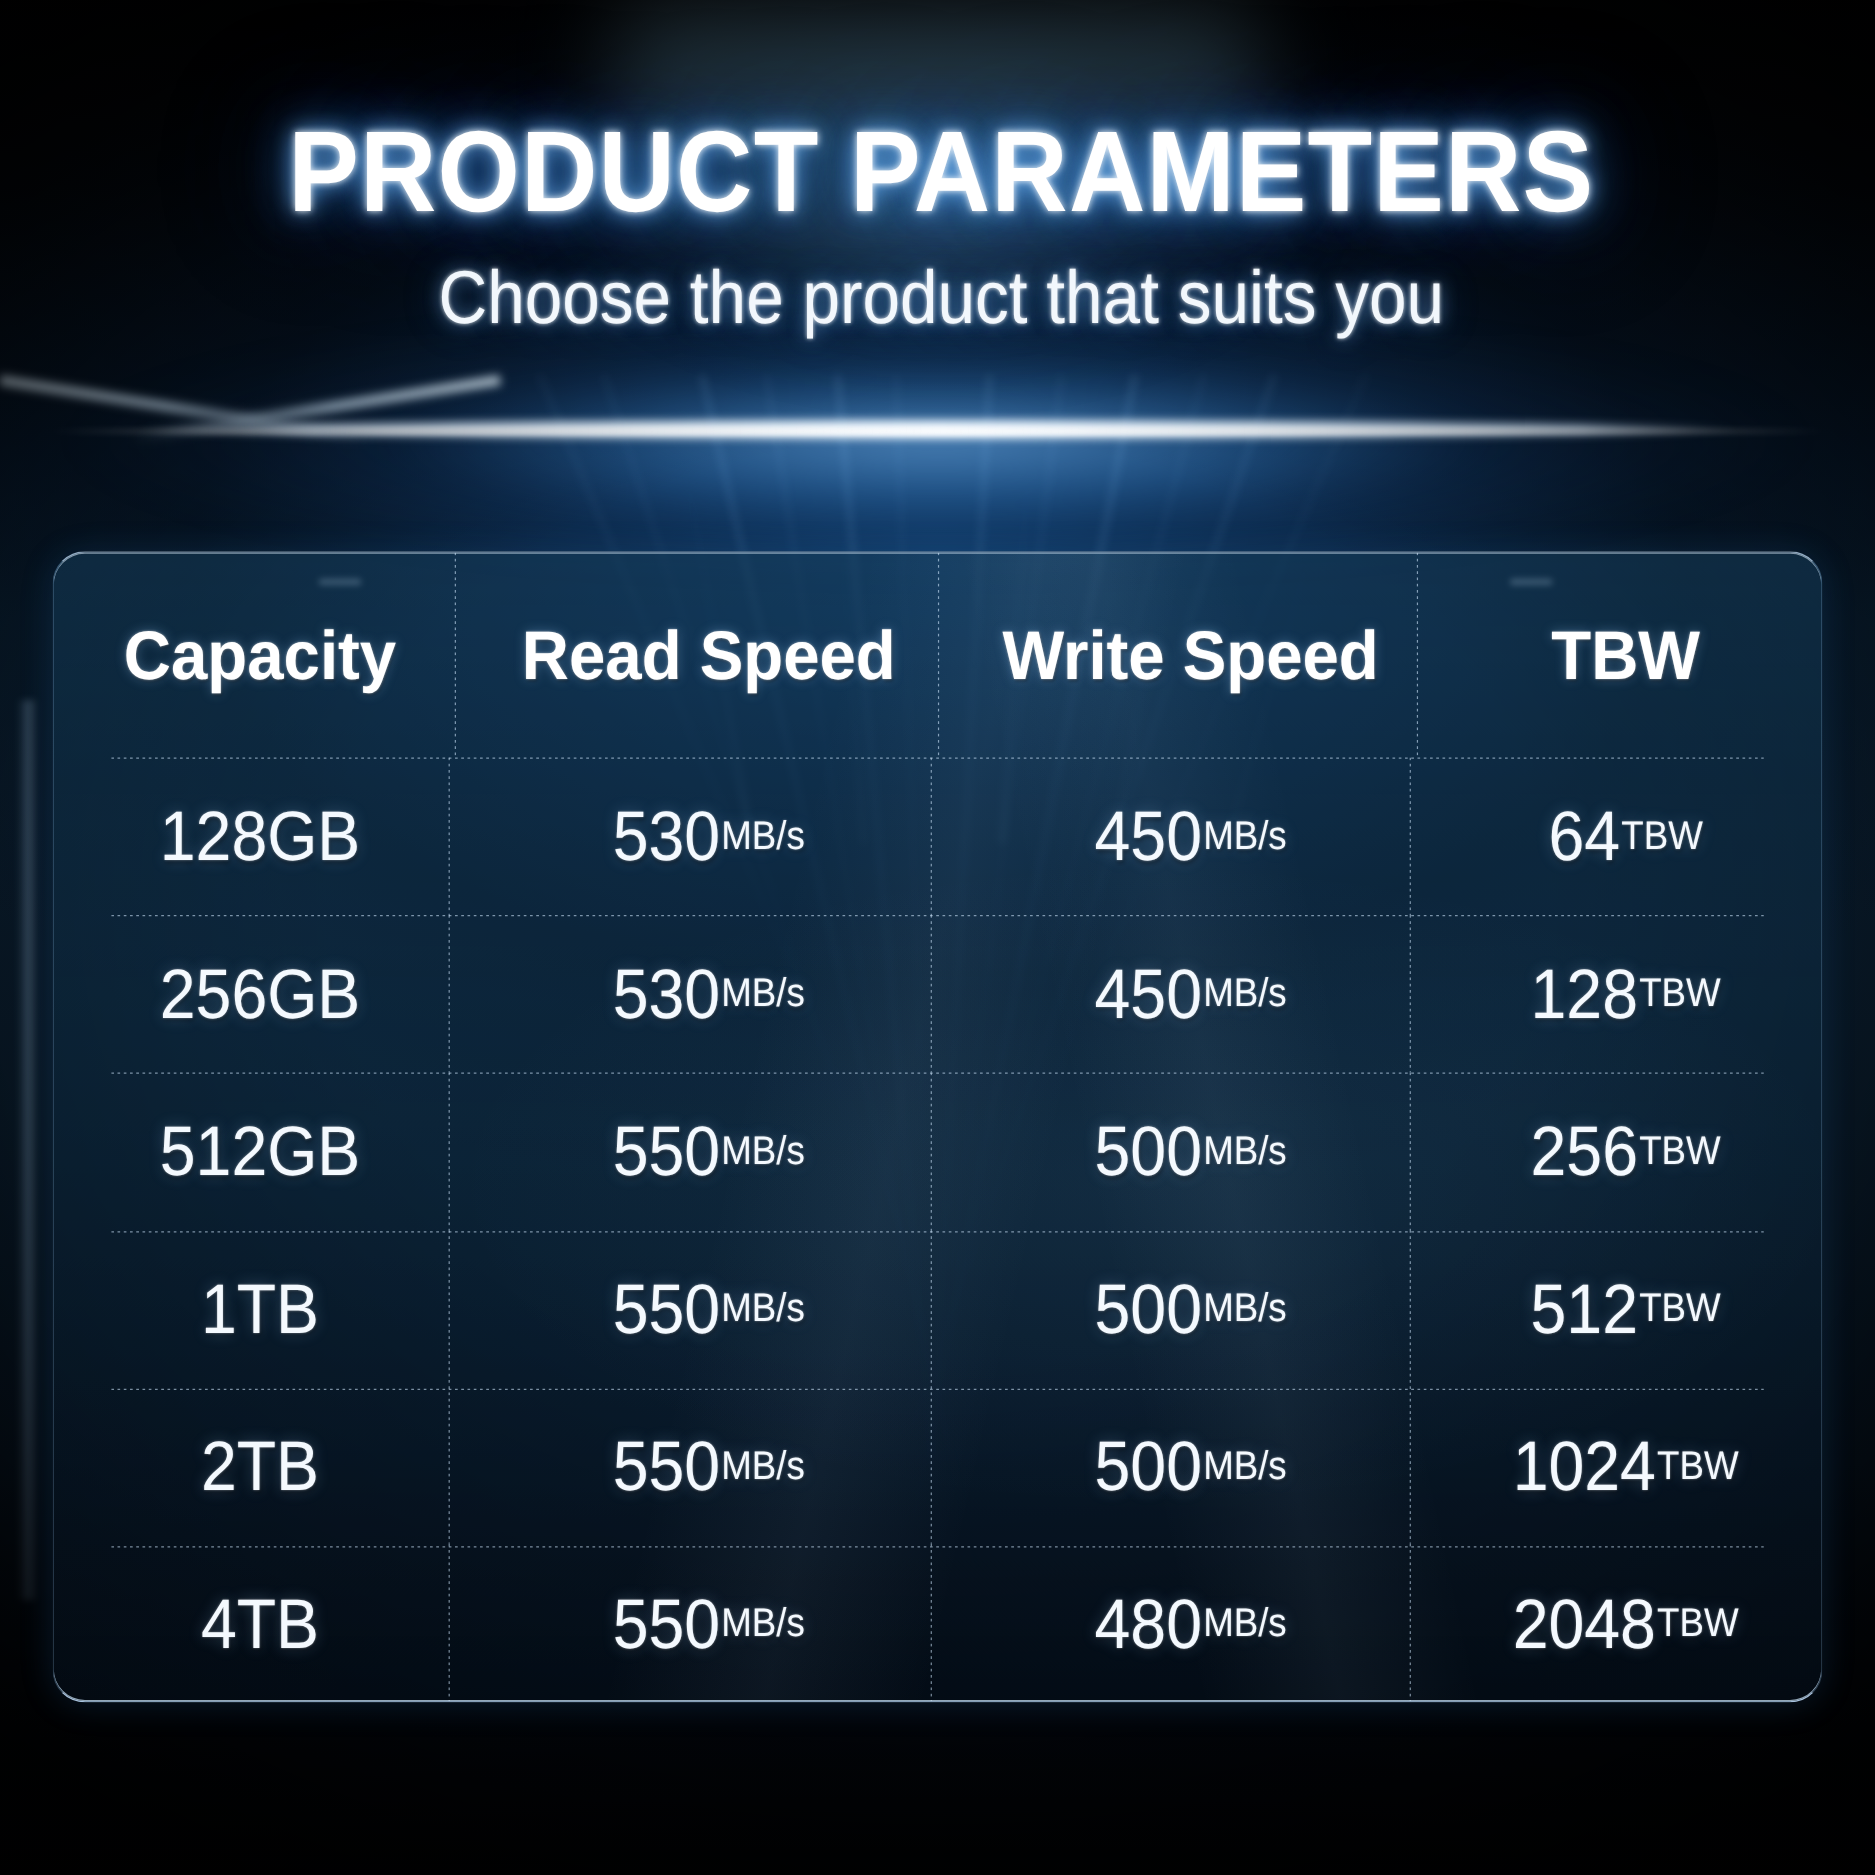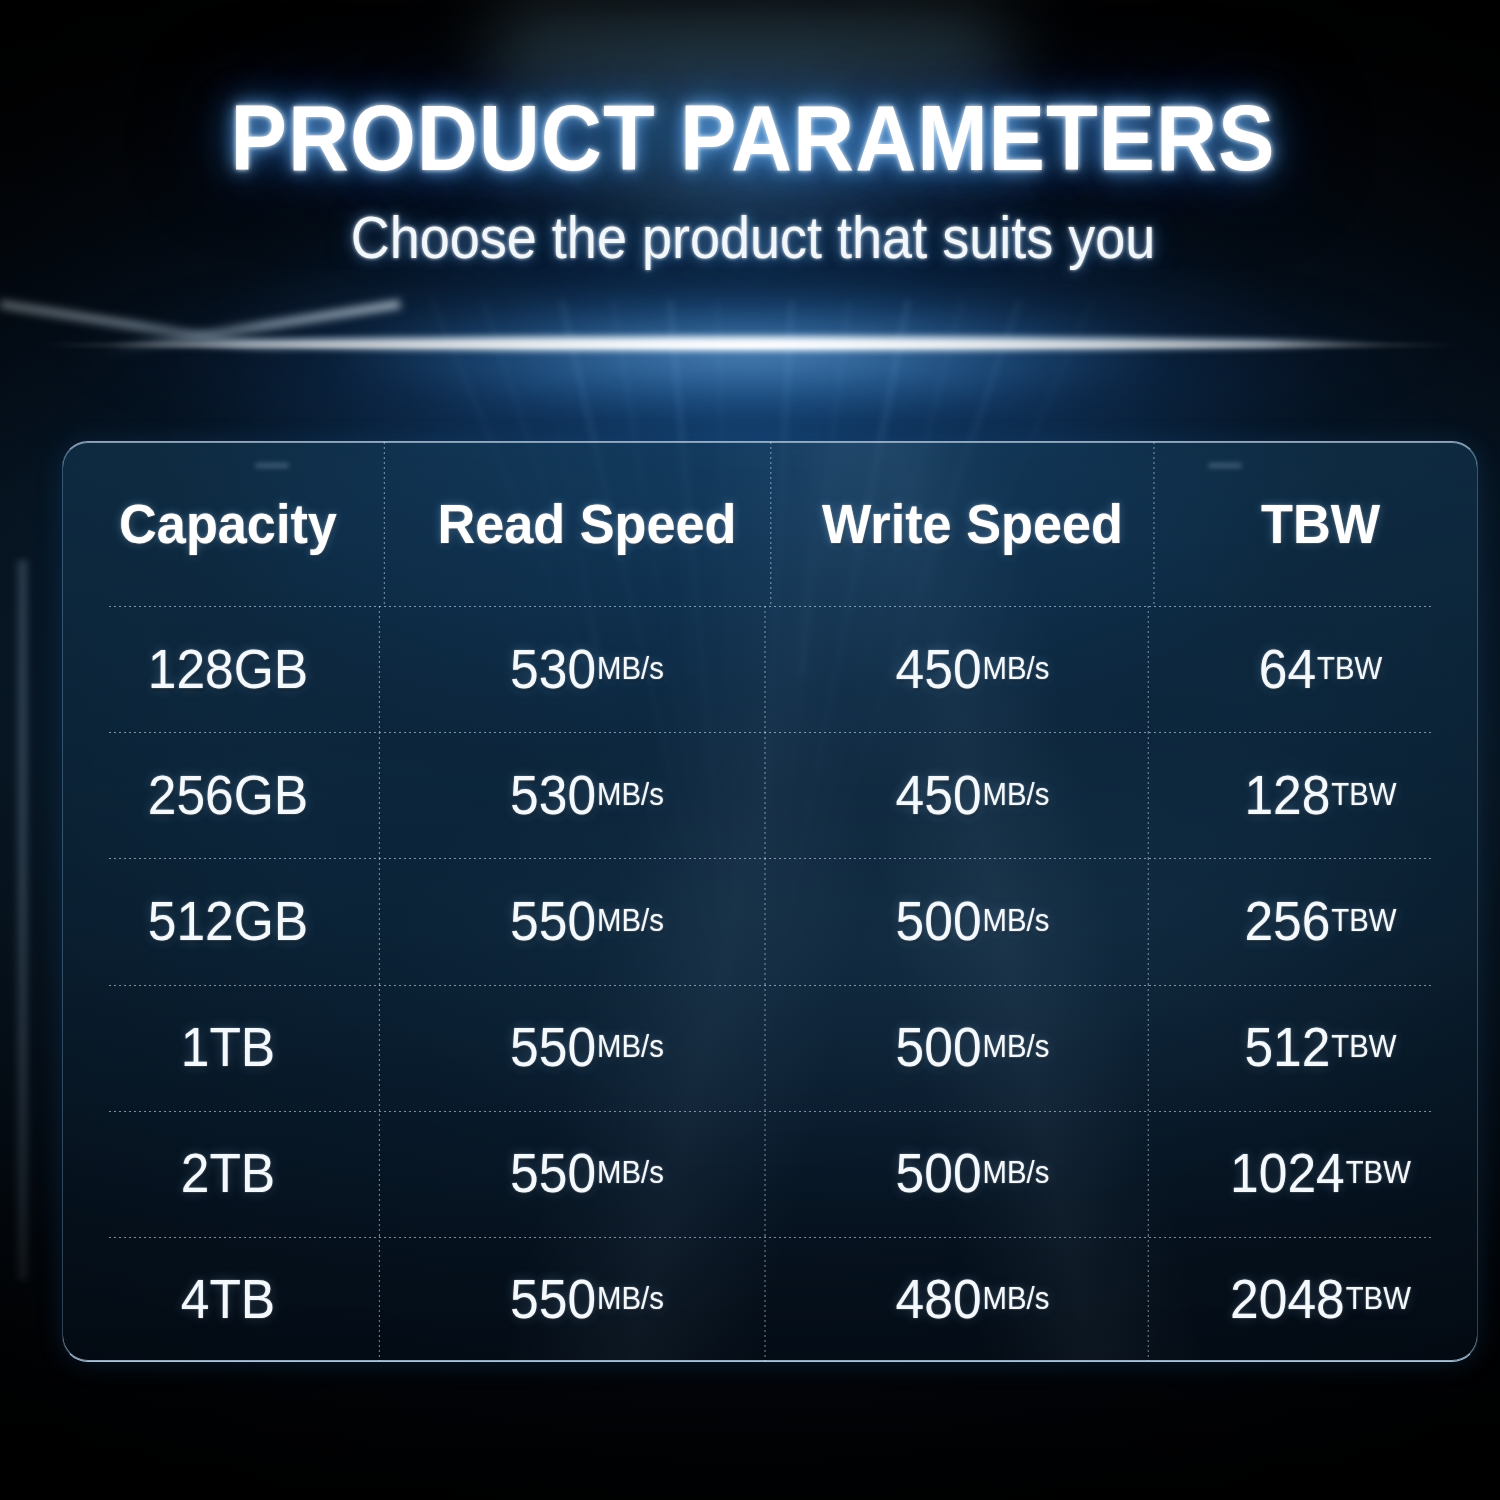--- a/index.html
+++ b/index.html
@@ -219,21 +219,20 @@
         rgba(9,28,46,0.46) 80%,
         rgba(6,19,33,0.52) 100%);
     border:1px solid rgba(150,195,235,0.30);
     border-top-color:rgba(205,230,255,0.70);
     border-bottom-color:rgba(195,225,255,0.85);
     box-shadow:
       inset 0 1px 0 rgba(225,242,255,0.55),
       inset 0 -1px 0 rgba(210,235,255,0.70),
       0 2px 26px rgba(40,110,180,0.20);
     overflow:hidden;
-    margin-left:20px;
   }
   
   #panel-sheen {
     position:absolute; inset:0; pointer-events:none;
     background:
       linear-gradient(103deg, rgba(255,255,255,0) 40%,
         rgba(175,210,245,0.055) 48%, rgba(255,255,255,0) 56%),
       linear-gradient(78deg, rgba(255,255,255,0) 57%,
         rgba(185,220,250,0.05) 64%, rgba(255,255,255,0) 71%),
       radial-gradient(ellipse 560px 260px at 62% 55%,

